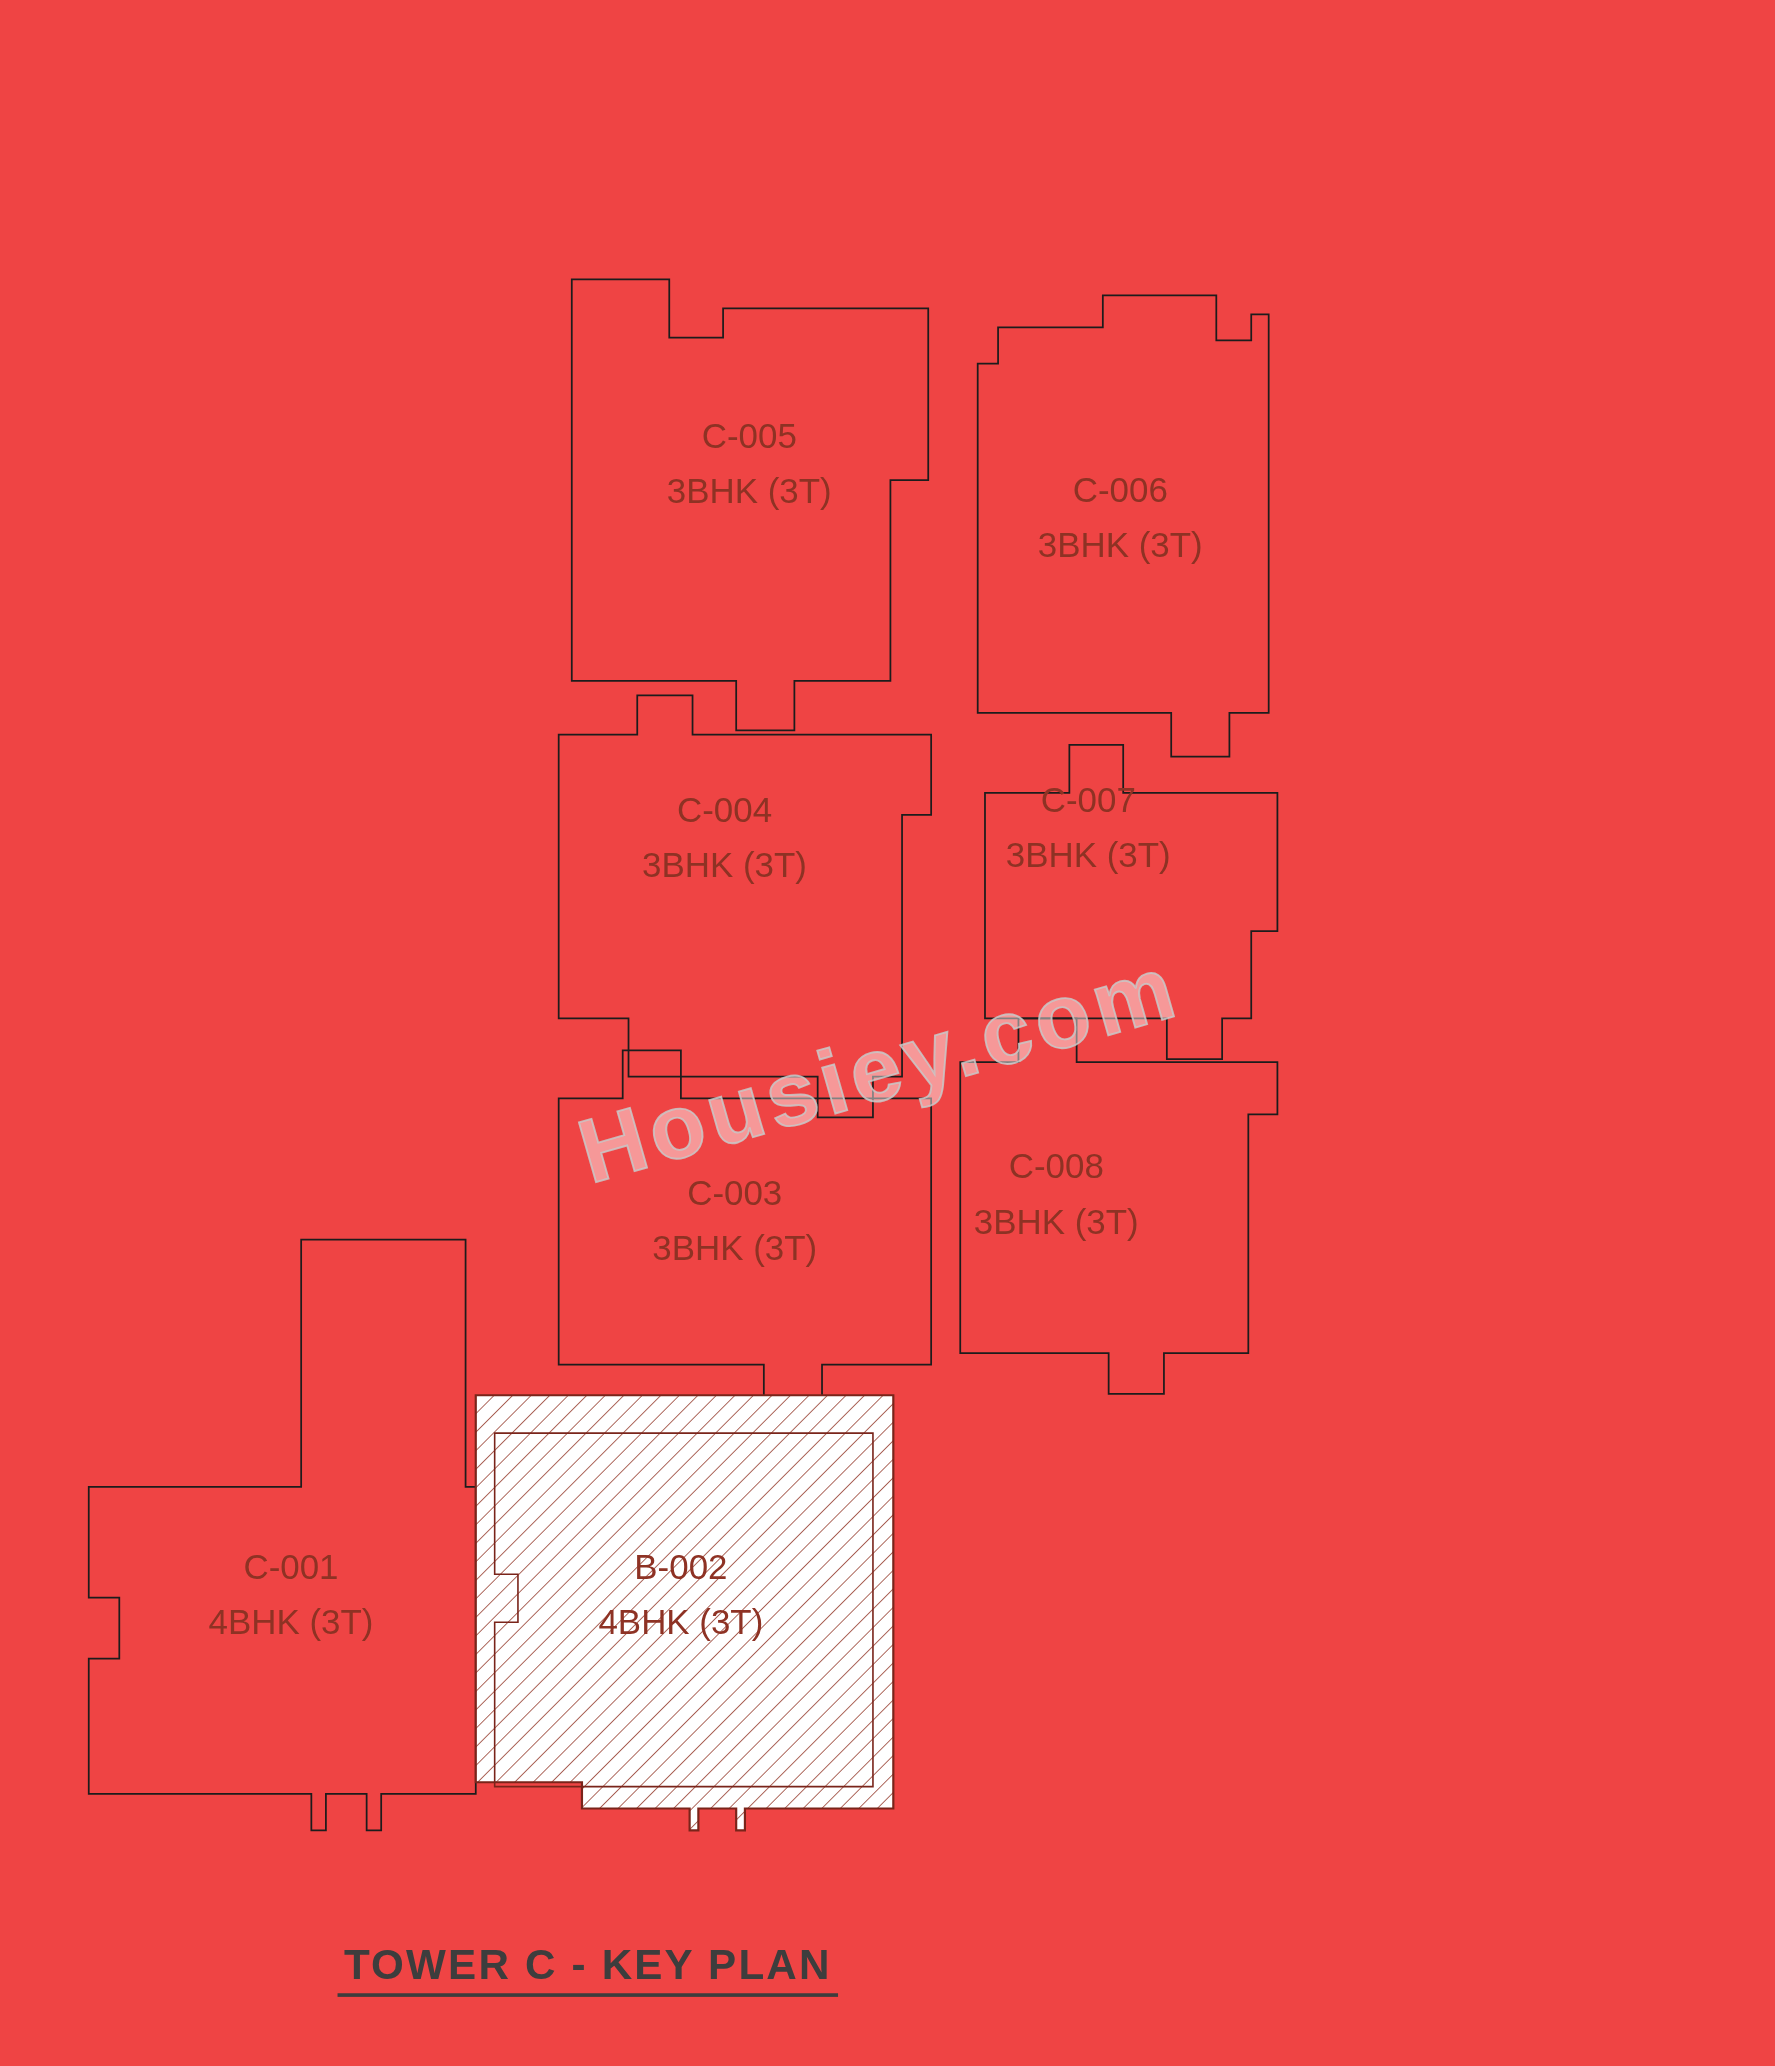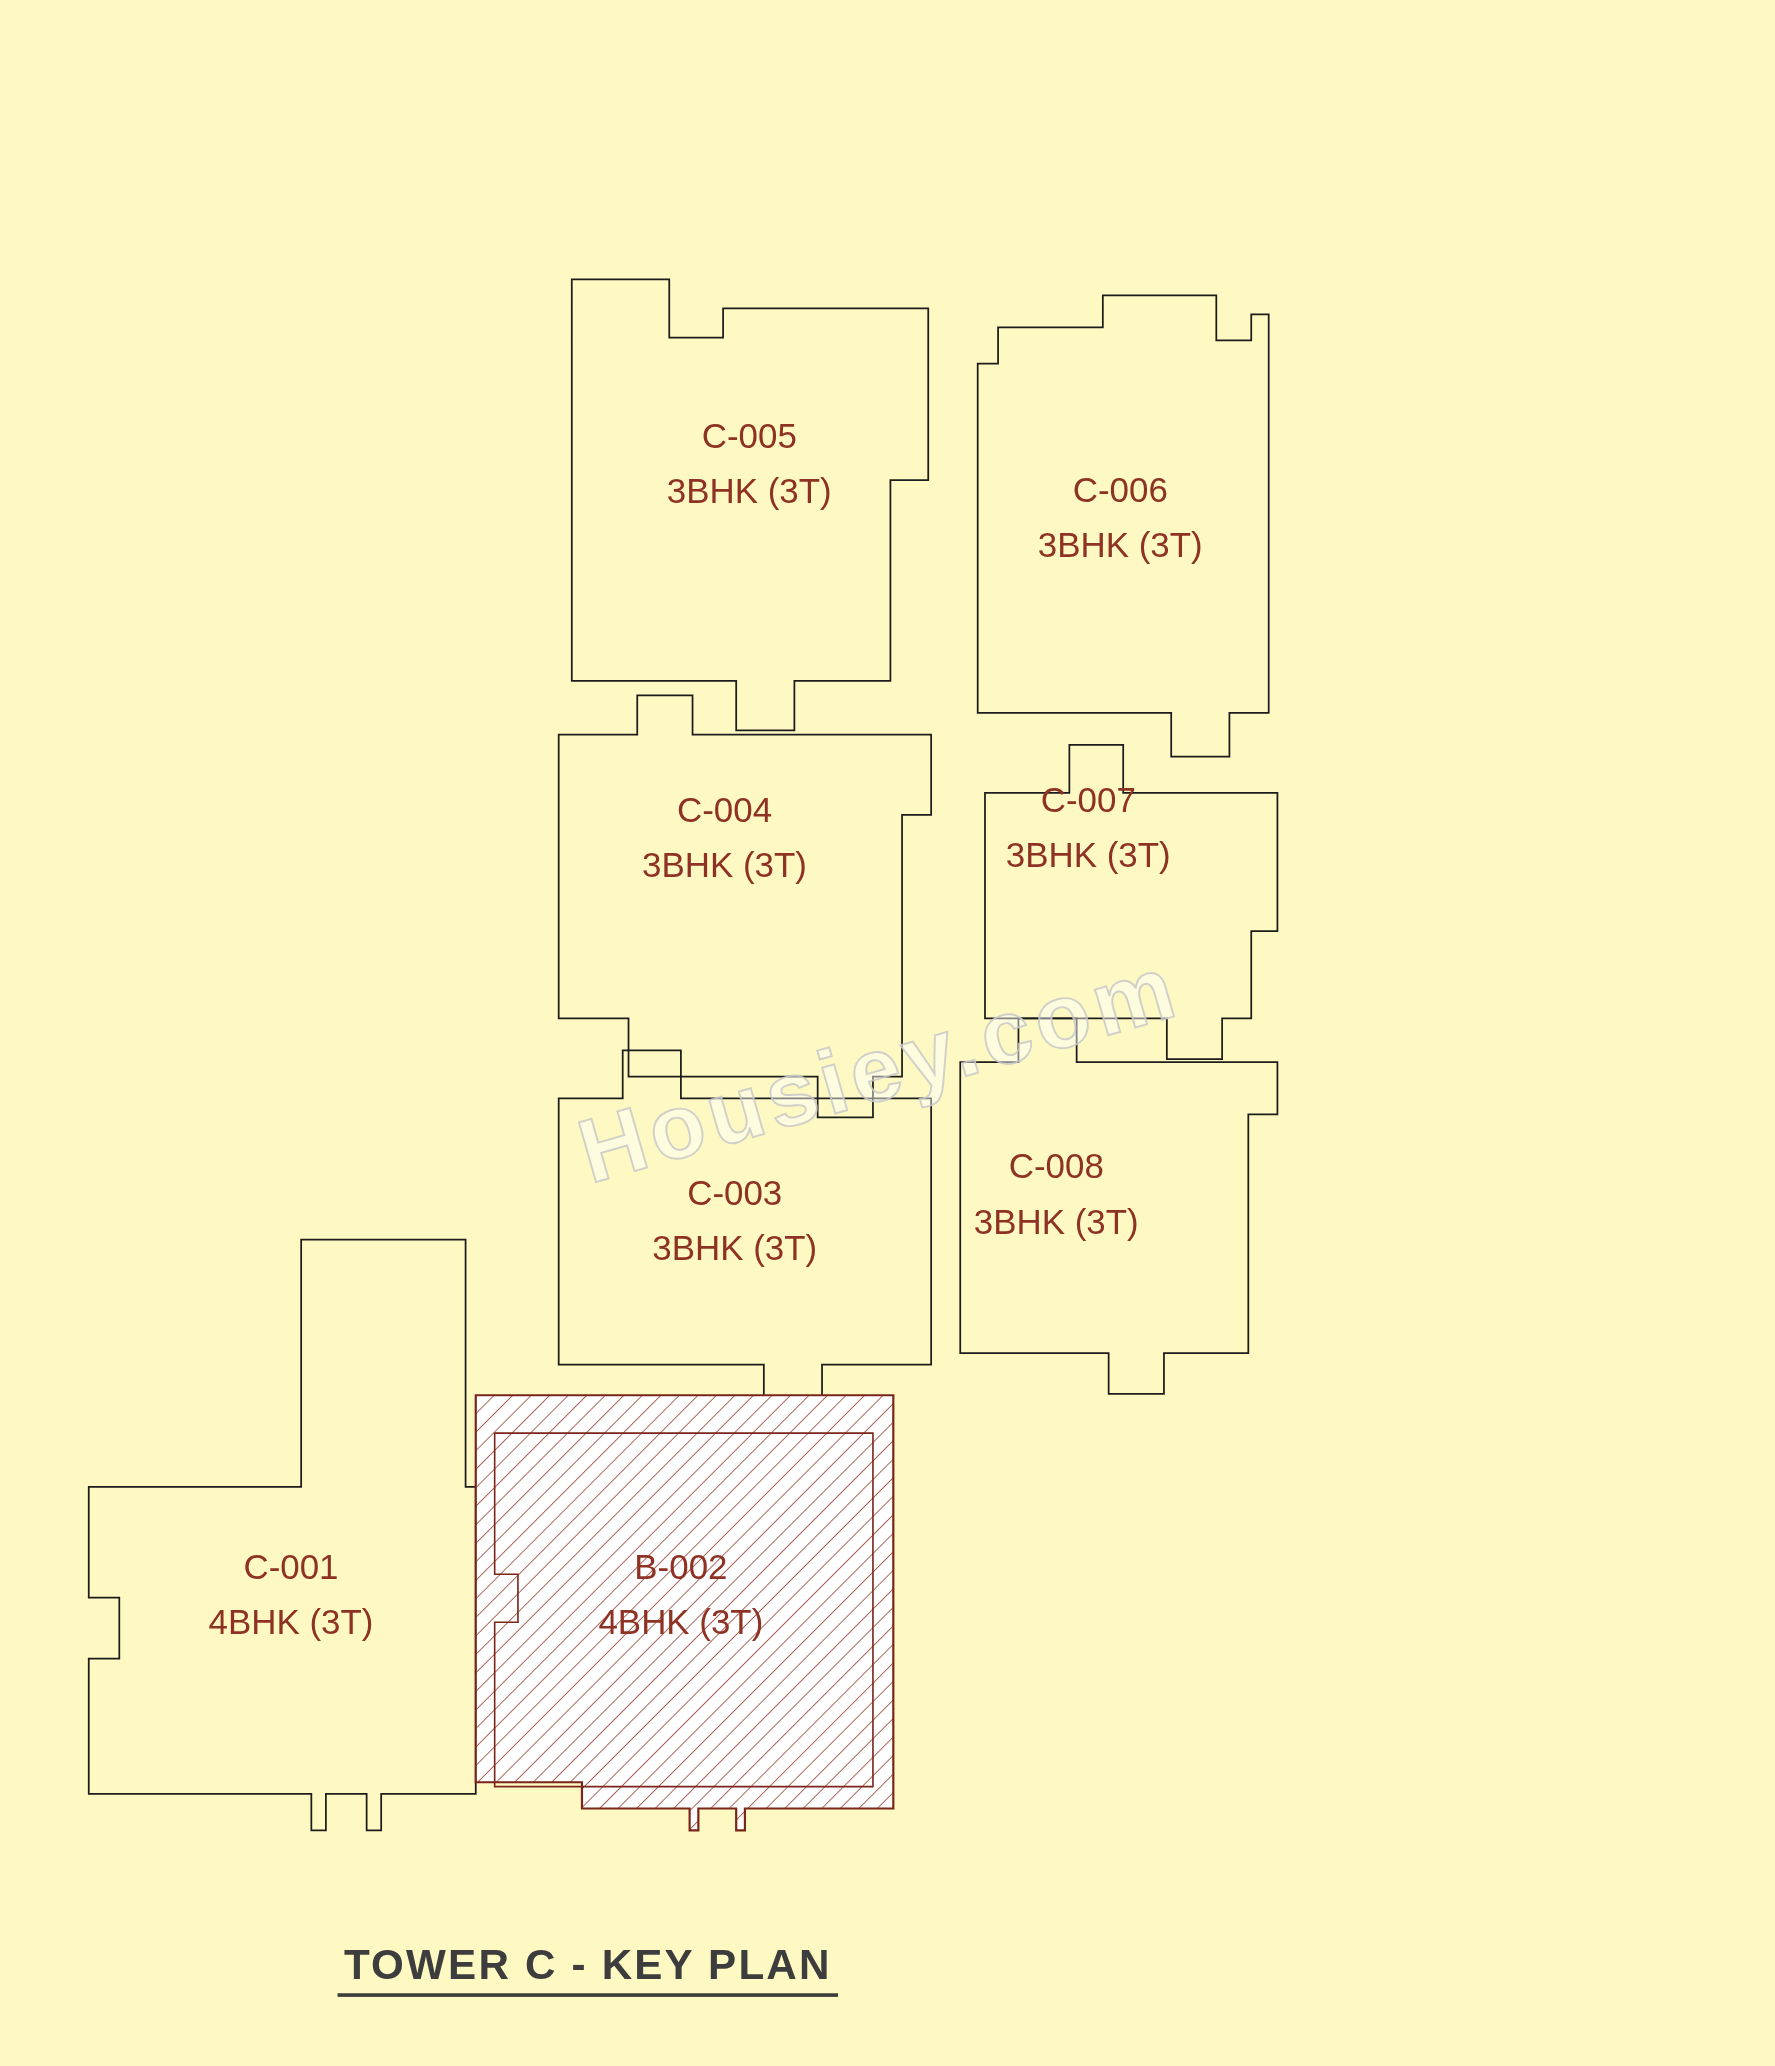--- a/index.html
+++ b/index.html
@@ -5,21 +5,21 @@
   html, body {
     margin: 0;
     padding: 0;
     background: #ffffff;
     font-family: "Liberation Sans", sans-serif;
   }
   .plan-wrap {
     position: relative;
     width: 1775px;
     height: 2066px;
-    background: #fef9c3;
+    background: #ef4444;
     overflow: hidden;
   }
   svg.plan-canvas { display: block; }
   .unit-outline {
     fill: #ffffff;
     fill-opacity: 0;
     stroke: #1c1c1c;
     stroke-width: 1.2;
     stroke-linejoin: miter;
   }

